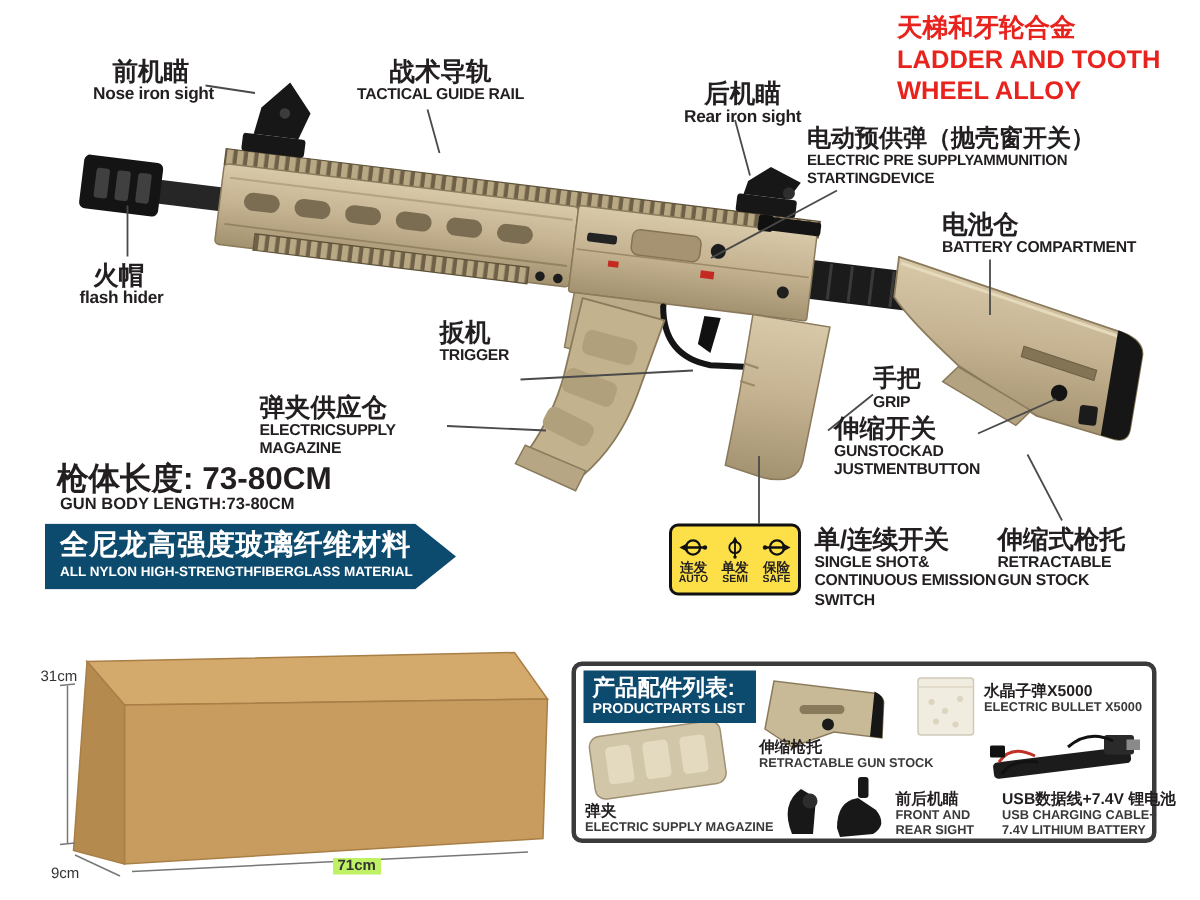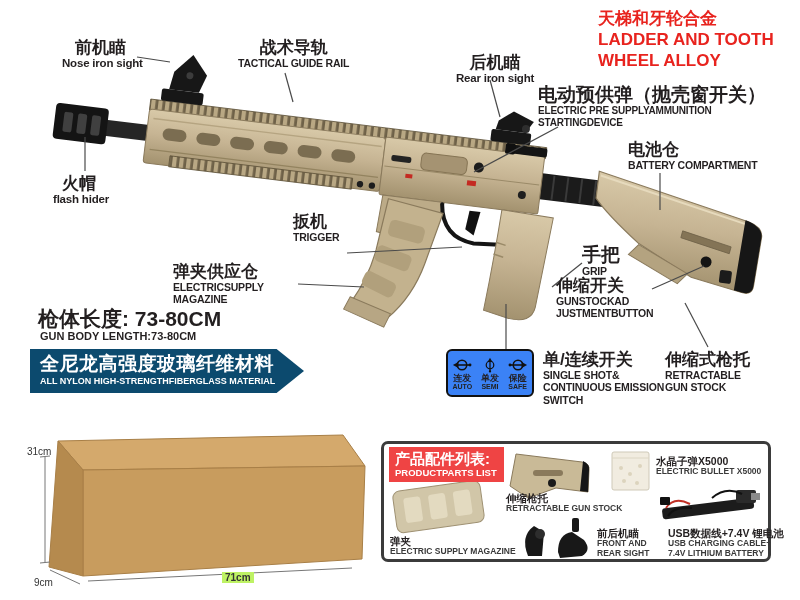--- a/index.html
+++ b/index.html
@@ -8,41 +8,41 @@
   #scene{position:absolute;left:0;top:0;z-index:1;}
   .abs{position:absolute;z-index:3;}
   
   .main-title{color:#e8231e;line-height:21px;white-space:nowrap;}
   .main-title .cn{font-size:17px;font-weight:700;display:block;}
   .main-title .en{font-size:17px;font-weight:600;display:block;}
   
   .callout{white-space:nowrap;}
   .callout .cn{display:block;font-size:17px;font-weight:700;line-height:1.12;}
   .callout .en{display:block;font-size:10.5px;font-weight:700;line-height:1.18;letter-spacing:-0.2px;}
-  .callout.small .cn{font-size:19px;}
+  .callout.small .cn{font-size:16px;}
   
   .len-cn{font-size:21px;font-weight:700;white-space:nowrap;}
   .len-en{font-size:11px;font-weight:700;white-space:nowrap;}
   
   .banner{left:30px;top:349px;width:274px;height:44px;background:#0c4a6e;color:#fff;
           clip-path:polygon(0 0,90% 0,100% 50%,90% 100%,0 100%);padding:4px 0 0 10px;box-sizing:border-box;}
   .banner .cn{display:block;font-size:19px;font-weight:600;letter-spacing:.5px;line-height:22px;}
   .banner .en{display:block;font-size:9px;font-weight:700;line-height:12px;}
   
-  .selbox{left:446px;top:349px;width:88px;height:48px;background:#3b82f6;border:2.5px solid #111;
+  .selbox{left:446px;top:349px;width:88px;height:48px;background:#fde047;border:2.5px solid #111;
           border-radius:6px;display:flex;justify-content:space-around;align-items:center;box-sizing:border-box;}
   .selcol{display:flex;flex-direction:column;align-items:center;line-height:1;}
   .sel-cn{font-size:9px;font-weight:700;margin-top:1px;}
   .sel-en{font-size:7px;font-weight:700;color:#222;}
   
   .dim{font-size:10px;color:#333;white-space:nowrap;}
   .dim.bg{background:#bef264;padding:0 3px;font-weight:bold;}
   
   .partsbox{left:381px;top:441px;width:390px;height:121px;border:3px solid #3b3b3b;border-radius:7px;box-sizing:border-box;z-index:2;}
-  .badge{left:389px;top:447px;width:104px;background:#ef4444;color:#fff;padding:3px 5px 4px 6px;line-height:1;}
+  .badge{left:389px;top:447px;width:104px;background:#0c4a6e;color:#fff;padding:3px 5px 4px 6px;line-height:1;}
   .badge .cn{display:block;font-size:15px;font-weight:700;line-height:17px;white-space:nowrap;}
   .badge .en{display:block;font-size:9.5px;font-weight:700;line-height:11px;white-space:nowrap;}
   .plabel{white-space:nowrap;line-height:1.15;}
   .plabel .cn{display:block;font-size:10.5px;font-weight:700;}
   .plabel .en{display:block;font-size:8.5px;font-weight:700;color:#3a3a3a;}
 </style>
 </head>
 <body>
 
 <div id="stage">

